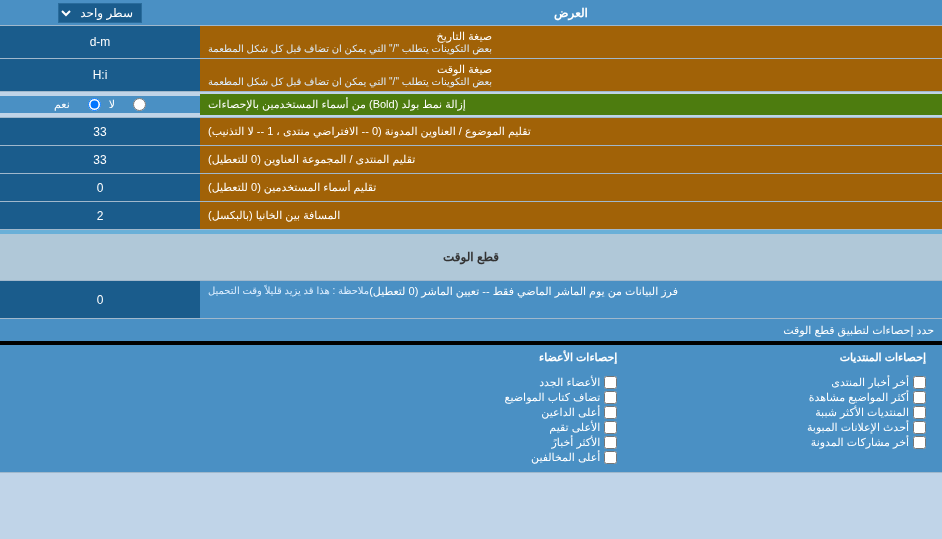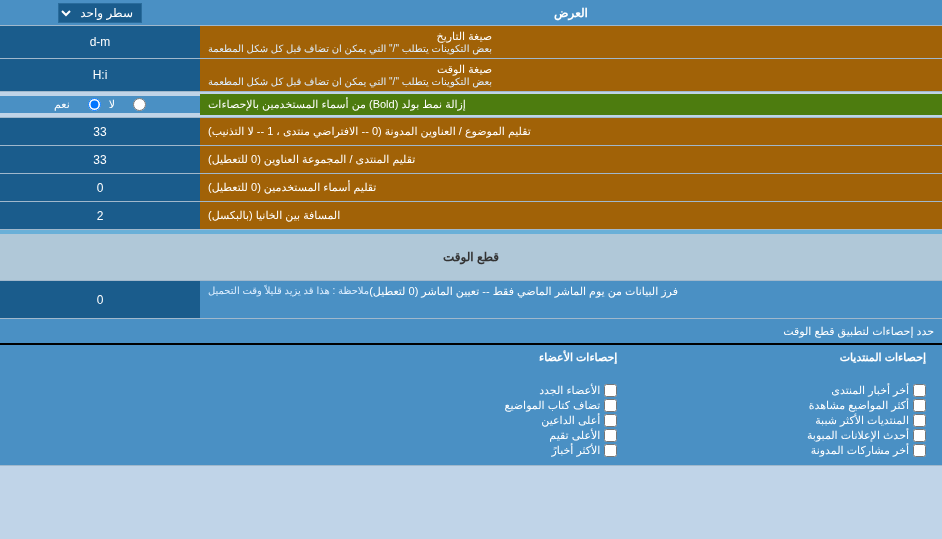--- a/index.html
+++ b/index.html
@@ -119,41 +119,41 @@
       grid-template-columns: 1fr 1fr 1fr;
       gap: 0;
     }
     .bottom-col {
       padding: 2px 8px;
     }
     .bottom-col-header {
       color: #fff;
       font-weight: bold;
       font-size: 11px;
-      margin-bottom: 20px;
+      margin-bottom: 12px;
       text-align: right;
     }
     .checkbox-item {
       display: flex;
       align-items: center;
       gap: 4px;
       color: #fff;
       font-size: 11px;
       margin-bottom: 2px;
       flex-direction: row-reverse;
       justify-content: flex-end;
     }
     .checkbox-item input[type="checkbox"] {
       cursor: pointer;
     }
     .limit-row {
       display: flex;
       align-items: center;
       background: #4a90c4;
-      border-bottom: 2px solid #000000;
+      border-bottom: 4px solid #000000;
       min-height: 26px;
     }
     .limit-label {
       flex: 1;
       color: #fff;
       font-size: 11px;
       padding: 4px 8px;
       text-align: right;
     }
     .freeze-row {
@@ -349,20 +349,24 @@
           <input type="checkbox" style="">
         </div>
         <div class="checkbox-item">
           <span>الأعلى تقيم</span>
           <input type="checkbox" style="">
         </div>
         <div class="checkbox-item">
           <span>الأكثر أخبارً</span>
           <input type="checkbox" style="">
         </div>
+        <div class="checkbox-item">
+          <span>أعلى المخالفين</span>
+          <input type="checkbox" style="">
+        </div>
       </div>
 
       <div class="bottom-col">
       </div>
 
     </div>
   </div>
 
 </div>
 

